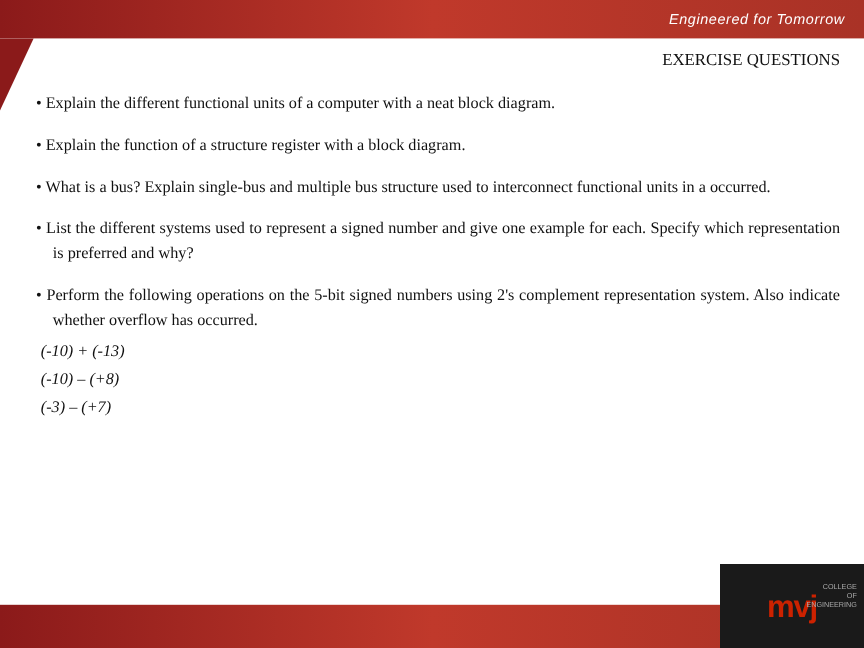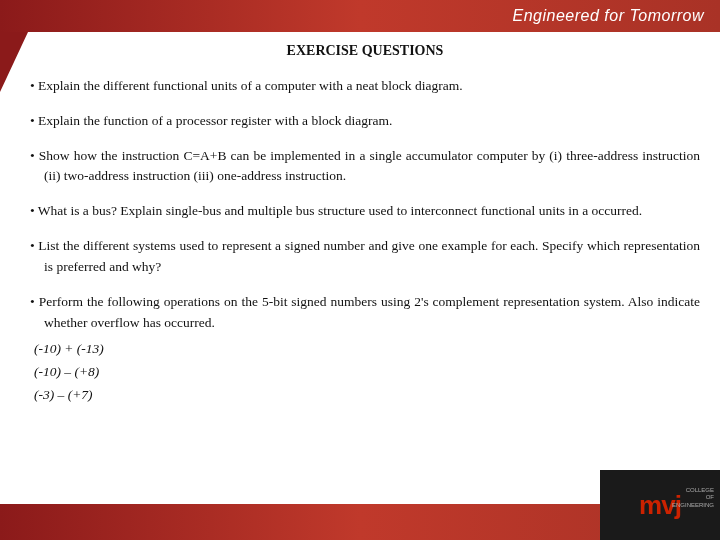--- a/index.html
+++ b/index.html
@@ -26,21 +26,21 @@
       height: 32px;
       background: linear-gradient(to right, #8B1A1A, #c0392b, #a93226);
       display: flex;
       align-items: center;
       justify-content: flex-end;
       padding-right: 16px;
     }
 
     .banner-text {
       color: #ffffff;
-      font-size: 16px;
+      font-size: 12px;
       font-family: Arial, sans-serif;
       letter-spacing: 0.5px;
       font-style: italic;
     }
 
     
     .bottom-footer {
       position: absolute;
       bottom: 0;
       left: 0;
@@ -100,24 +100,24 @@
       left: 30px;
       right: 20px;
       bottom: 45px;
       font-size: 13.5px;
       line-height: 1.55;
       color: #111111;
       text-align: justify;
     }
 
     .section-title {
-      font-weight: bold;
+      font-weight: normal;
       font-size: 14px;
       margin-bottom: 6px;
-      text-align: center;
+      text-align: right;
     }
 
     .question-item {
       margin-bottom: 4px;
       text-indent: -14px;
       padding-left: 14px;
       margin-top: 14px;
     }
 
     .math-items {
@@ -149,22 +149,21 @@
     <span>COLLEGE</span><br>
     <span>OF</span><br>
     <span>ENGINEERING</span>
   </div>
 </div>
 
 <div class="main-content">
   <div class="section-title">EXERCISE QUESTIONS</div>
 
   <div class="question-item">• Explain the different functional units of a computer with a neat block diagram.</div>
-  <div class="question-item">• Explain the function of a processor register with a block diagram.</div>
-  <div class="question-item">• Show how the instruction C=A+B can be implemented in a single accumulator computer by (i) three-address instruction (ii) two-address instruction (iii) one-address instruction.</div>
+  <div class="question-item">• Explain the function of a structure register with a block diagram.</div>
   <div class="question-item">• What is a bus? Explain single-bus and multiple bus structure used to interconnect functional units in a occurred.</div>
   <div class="question-item">• List the different systems used to represent a signed number and give one example for each. Specify which representation is preferred and why?</div>
   <div class="question-item">• Perform the following operations on the 5-bit signed numbers using 2's complement representation system. Also indicate whether overflow has occurred.</div>
 
   <div class="math-items">
     <span class="math-line">(-10) + (-13)</span>
     <span class="math-line">(-10) – (+8)</span>
     <span class="math-line">(-3) – (+7)</span>
   </div>
 </div>

